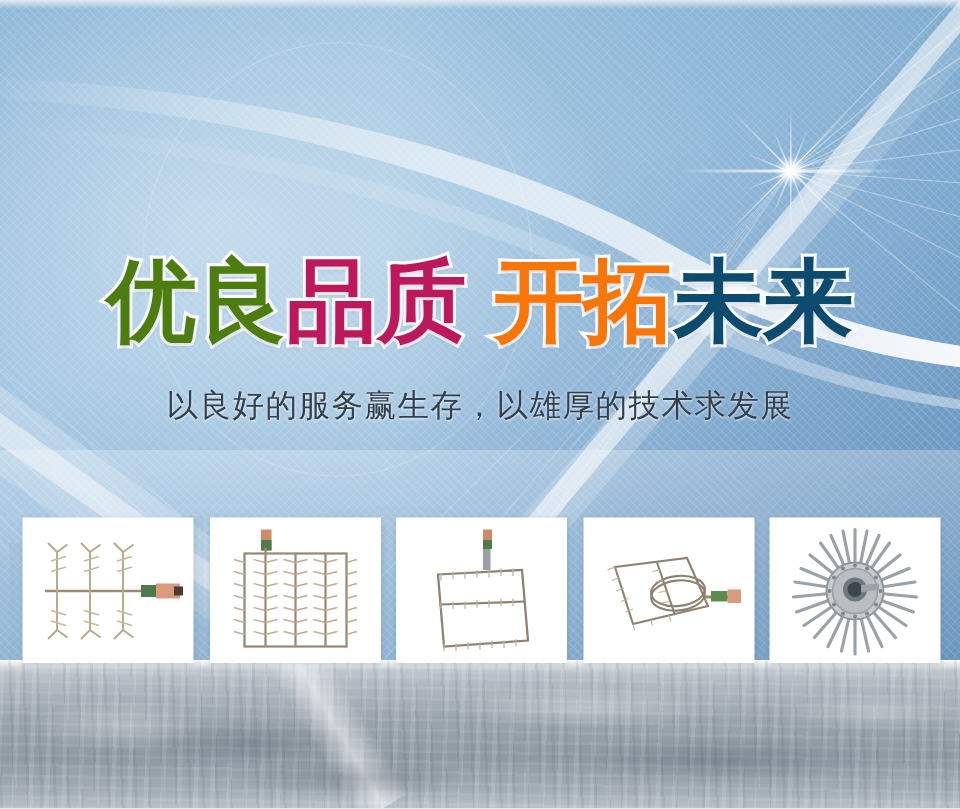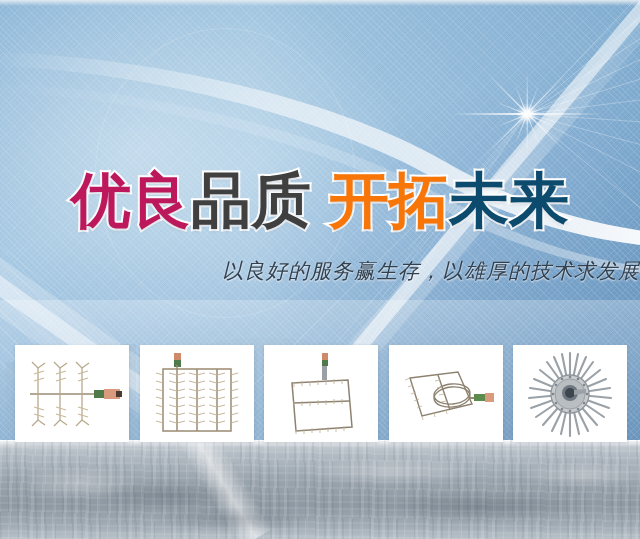--- a/index.html
+++ b/index.html
@@ -115,37 +115,36 @@
     font-size:60px;
     line-height:66px;
     font-weight:bold;
     letter-spacing:0px;
     white-space:nowrap;
     -webkit-text-stroke:4px #ffffff;
     paint-order:stroke fill;
     text-shadow:0 2px 3px rgba(120,140,160,.30);
   }
   .headline .seg{display:inline;}
-  .seg-blue{color:#be185d;}
-  .seg-dark{color:#404040;}
+  .seg-blue{color:#4d7c0f;}
+  .seg-dark{color:#be185d;}
   .seg-orange{color:#f87508;text-align:center;}
   .seg-dark2{color:#0c4a6e;}
   .gap{display:inline-block;width:18px;}
 
   
   .subline{
     position:absolute;left:0;top:256px;width:640px;
-    text-align:right;
+    text-align:center;
     font-size:21px;
     line-height:30px;
     color:#33414f;
     letter-spacing:1px;
     white-space:nowrap;
     text-shadow:0 1px 2px rgba(255,255,255,.85);
-    font-style:italic;
   }
 
   
   .cards{
     position:absolute;left:15px;top:345px;width:612px;height:97px;
     display:flex;
     justify-content:space-between;
   }
   .card{
     position:relative;

